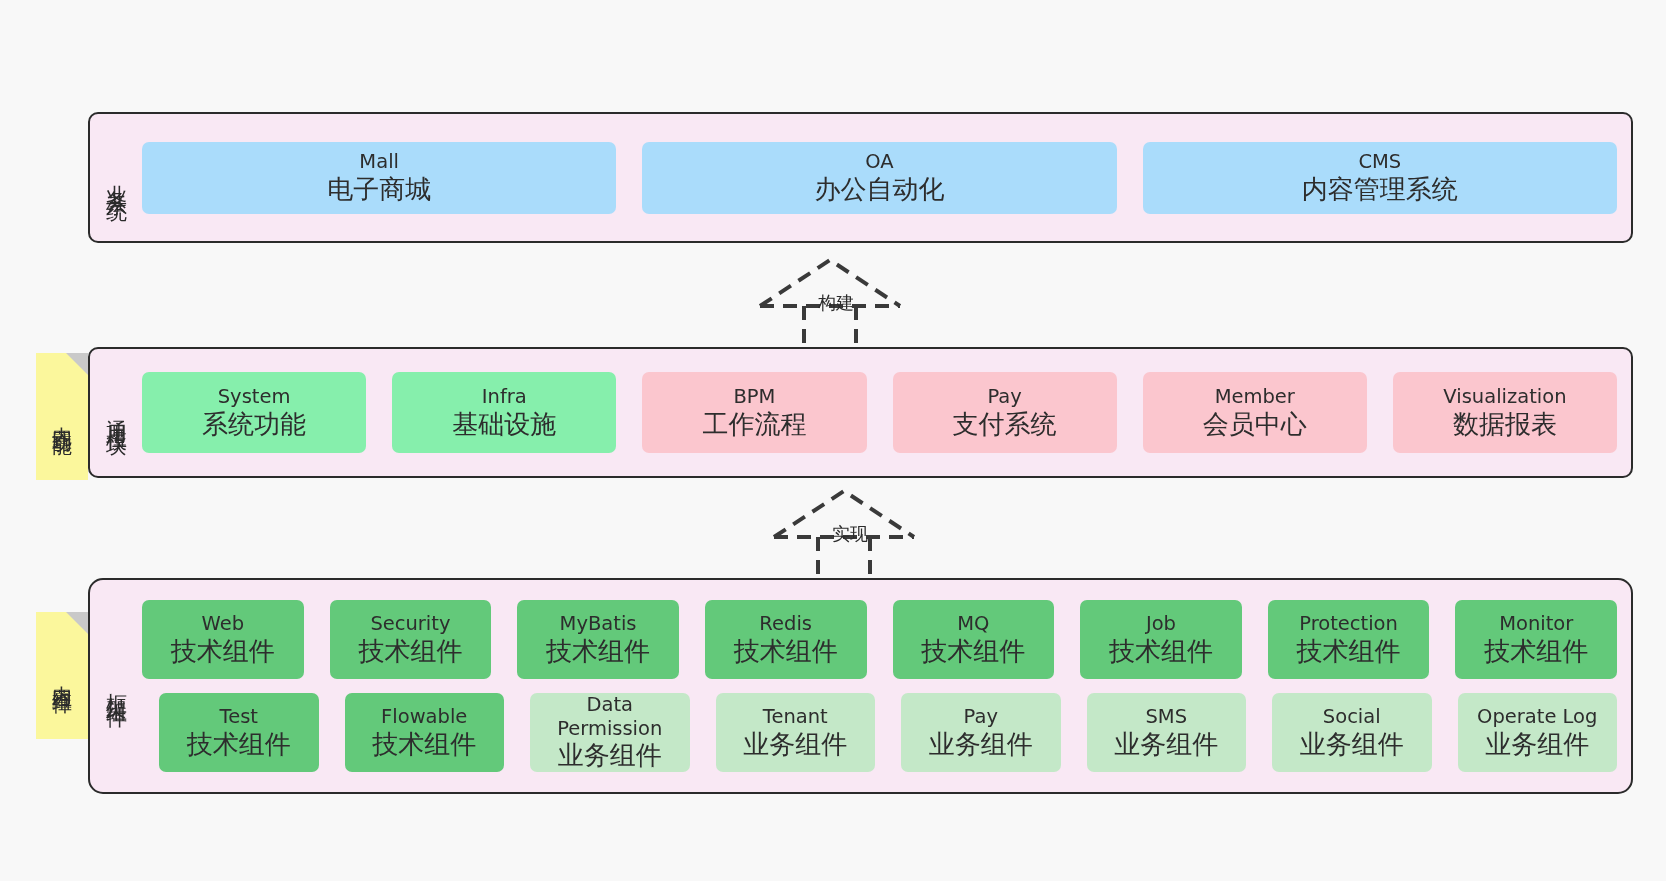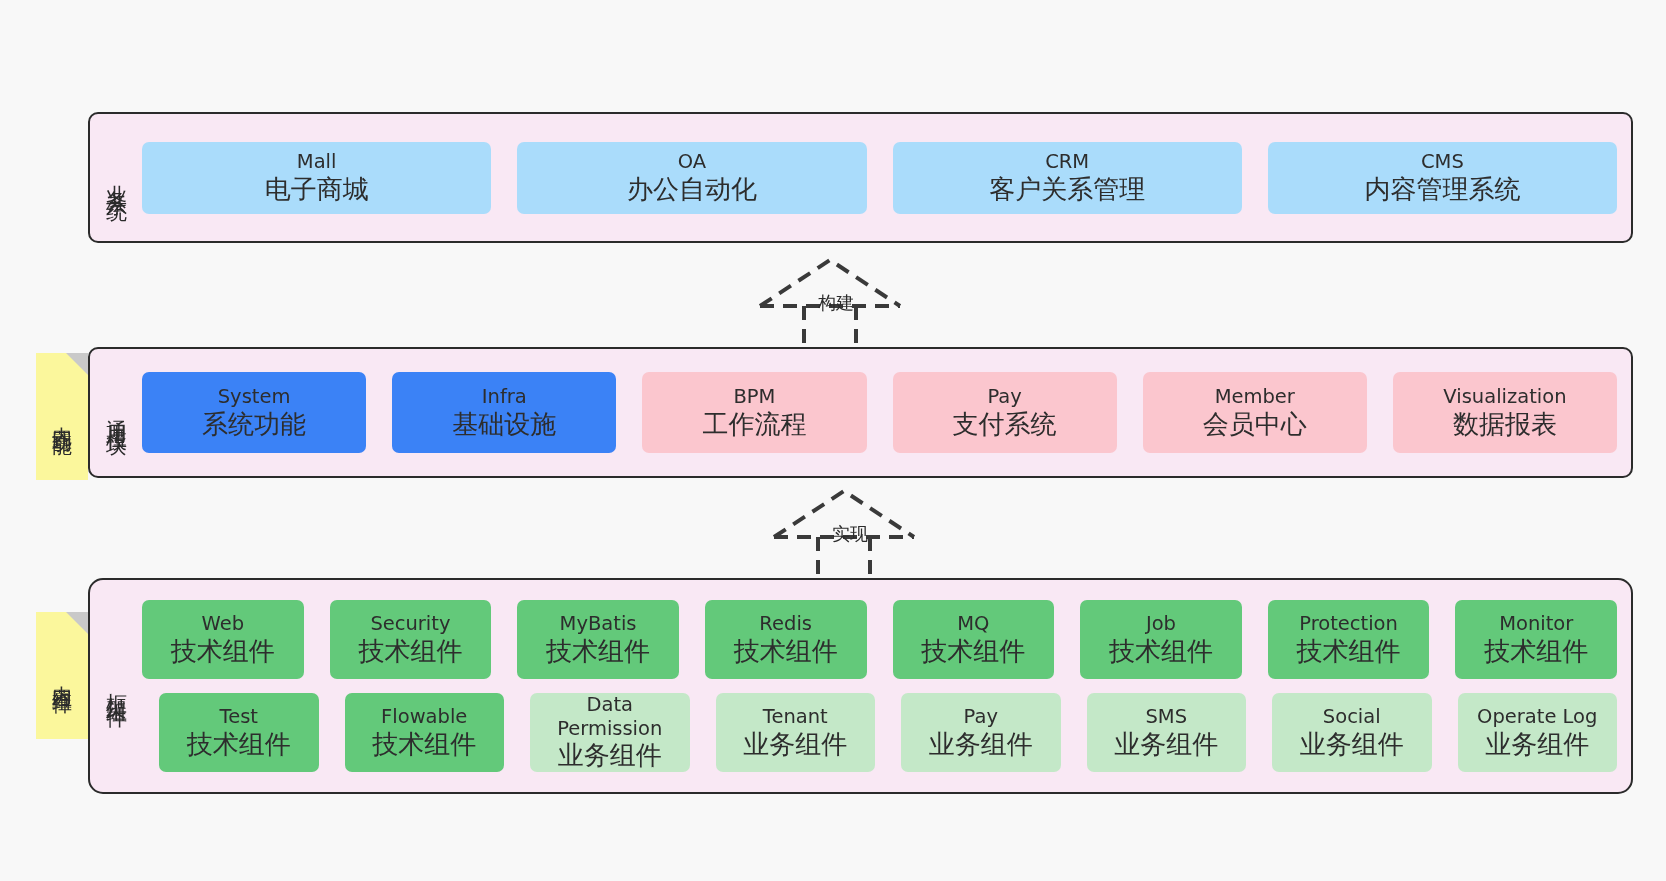--- a/index.html
+++ b/index.html
@@ -82,21 +82,21 @@
     font-size: 19.5px;
     white-space: nowrap;
   }
   .box .b-cn {
     font-size: 26px;
     white-space: nowrap;
   }
   .box.wrap .b-en { white-space: normal; }
 
   .c-blue       { background: #aadcfb; }
-  .c-red        { background: #3b82f6; }
+  .c-red        { background: #86efac; }
   .c-pink       { background: #fbc6ce; }
   .c-green      { background: #63c97a; }
   .c-lightgreen { background: #c4e8c8; }
 
   
   #layer-business { left: 88px;  top: 112px; width: 1545px; height: 131px; }
   #layer-common   { left: 88px;  top: 347px; width: 1545px; height: 131px; }
   #layer-framework{ left: 88px;  top: 578px; width: 1545px; height: 216px; border-radius: 15px; }
 
   #layer-business .box  { height: 72px; }
@@ -158,24 +158,20 @@
     <div class="layer-title">业务系统</div>
     <div class="layer-body">
       <div class="row">
         <div class="box c-blue">
           <span class="b-en">Mall</span>
           <span class="b-cn">电子商城</span>
         </div>
         <div class="box c-blue">
           <span class="b-en">OA</span>
           <span class="b-cn">办公自动化</span>
-        </div>
-        <div class="box c-blue">
-          <span class="b-en">CRM</span>
-          <span class="b-cn">客户关系管理</span>
         </div>
         <div class="box c-blue">
           <span class="b-en">CMS</span>
           <span class="b-cn">内容管理系统</span>
         </div>
       </div>
     </div>
   </div>
 
   <div class="arrow" id="arrow-build">

